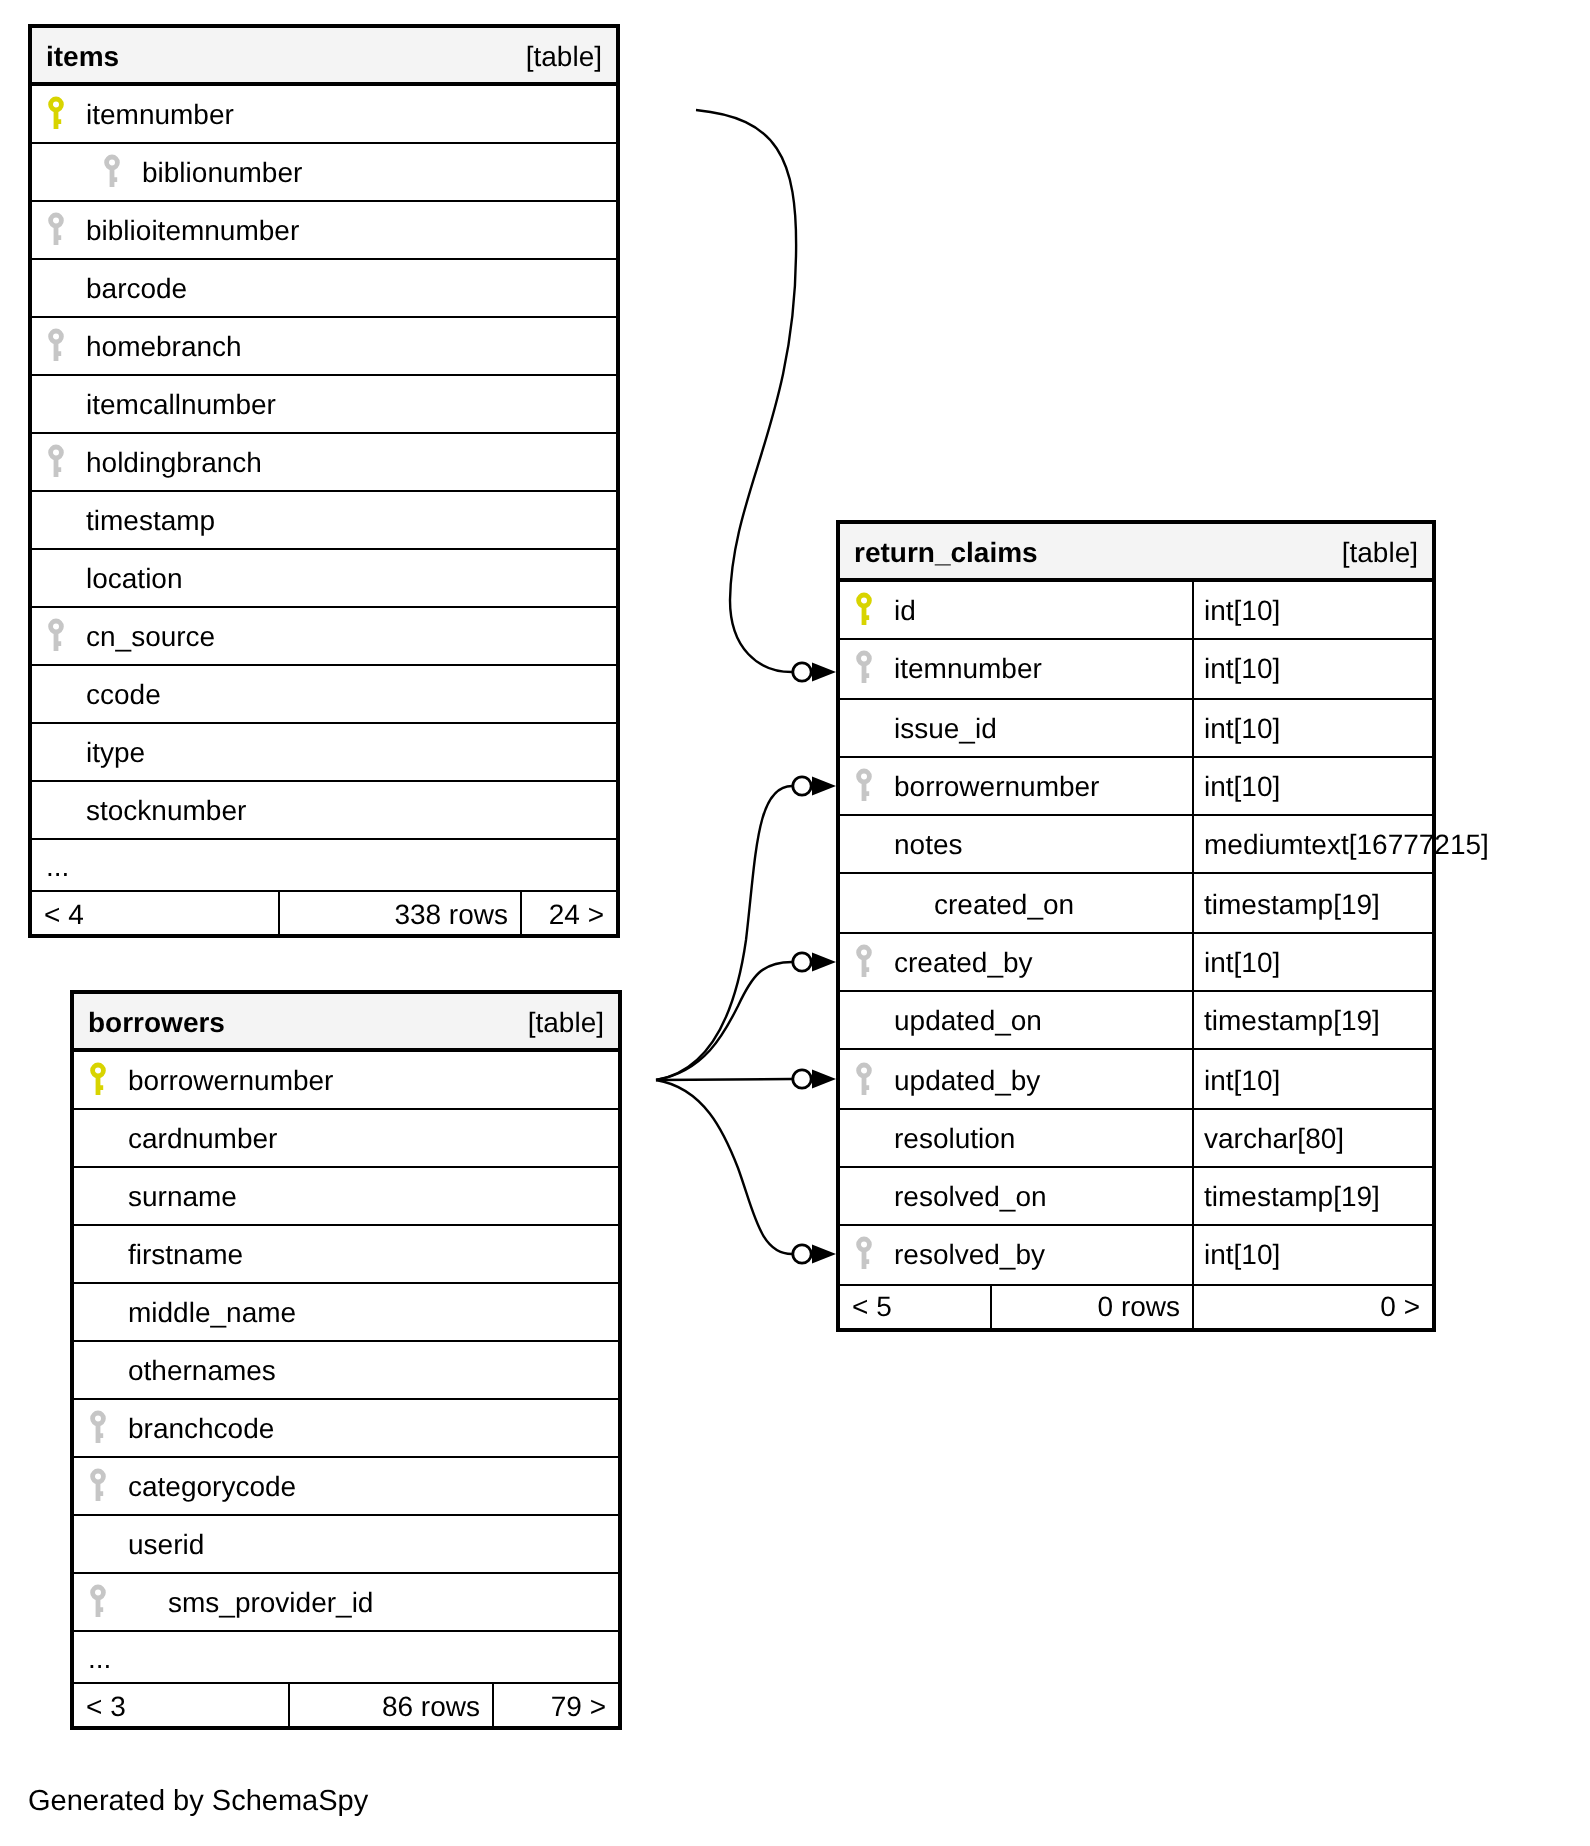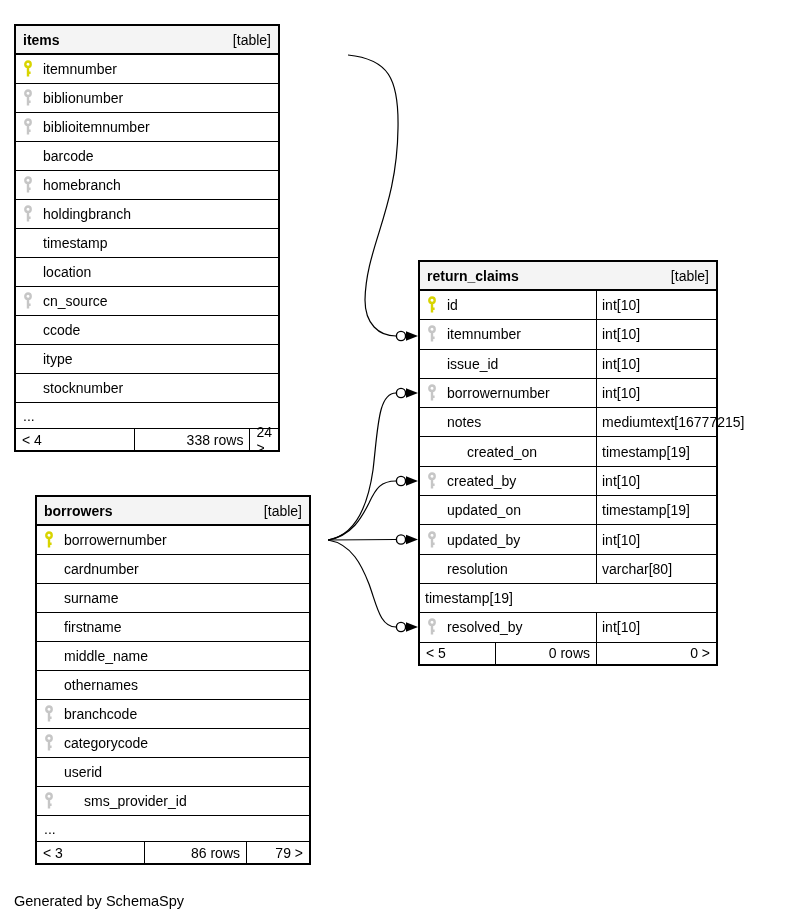--- a/index.html
+++ b/index.html
@@ -29,21 +29,21 @@
   .ctype{flex:1;padding-left:5px;white-space:nowrap;}
   .dots{height:25px;border-bottom:1px solid #000;display:flex;align-items:center;padding-left:7px;}
   .tfoot{height:21px;display:flex;align-items:stretch;font-size:14px;}
   .fc{display:flex;align-items:center;padding:0 6px;box-sizing:border-box;}
   .fc1{border-right:1px solid #000;justify-content:flex-start;}
   .fc2{border-right:1px solid #000;justify-content:flex-end;}
   .fc3{flex:1;justify-content:flex-end;}
   #t-items .fc1{width:124px;} #t-items .fc2{width:121px;}
   #t-borrowers .fc1{width:108px;} #t-borrowers .fc2{width:102px;}
   #t-return_claims .fc1{width:76px;} #t-return_claims .fc2{width:101px;}
-  #t-items{left:14px;top:24px;width:266px;}
+  #t-items{left:14px;top:12px;width:296px;}
   #t-return_claims{left:418px;top:260px;width:300px;}
   #t-borrowers{left:35px;top:495px;width:276px;}
   .credit{position:absolute;left:14px;top:893px;font-size:14.5px;}
 </style>
 </head>
 <body>
 
 <svg id="connectors" width="795" height="923" viewBox="0 0 795 923">
   <g fill="none" stroke="#000" stroke-width="1.2">
     <path d="M 348 55 C 388 59 399 78 398 128 C 397 210 366 246 365 300 C 365 324 379 336 396 336"></path>
@@ -78,21 +78,21 @@
         <span class="icon-cell">
           <svg width="11" height="18" viewBox="0 0 11 18">
             <circle cx="5" cy="4.2" r="2.7" fill="none" stroke="#d8d400" stroke-width="2.4"></circle>
             <path d="M5 6.8 L5 16.5 M5 12.8 L7.6 12.8" fill="none" stroke="#d8d400" stroke-width="2.4"></path>
           </svg>
         </span>
         <span class="cname">itemnumber</span>
       </span>
     </div>
     <div class="trow">
-      <span class="name-cell" style="flex: 1 1 0%;">
+      <span class="name-cell" style="flex: 1 1 0%; padding-left: 28px;">
         <span class="icon-cell">
           <svg width="11" height="18" viewBox="0 0 11 18">
             <circle cx="5" cy="4.2" r="2.7" fill="none" stroke="#c6c6c6" stroke-width="2.4"></circle>
             <path d="M5 6.8 L5 16.5 M5 12.8 L7.6 12.8" fill="none" stroke="#c6c6c6" stroke-width="2.4"></path>
           </svg>
         </span>
         <span class="cname">biblionumber</span>
       </span>
     </div>
     <div class="trow">
@@ -114,20 +114,26 @@
     </div>
     <div class="trow">
       <span class="name-cell" style="flex: 1 1 0%;">
         <span class="icon-cell">
           <svg width="11" height="18" viewBox="0 0 11 18">
             <circle cx="5" cy="4.2" r="2.7" fill="none" stroke="#c6c6c6" stroke-width="2.4"></circle>
             <path d="M5 6.8 L5 16.5 M5 12.8 L7.6 12.8" fill="none" stroke="#c6c6c6" stroke-width="2.4"></path>
           </svg>
         </span>
         <span class="cname">homebranch</span>
+      </span>
+    </div>
+    <div class="trow">
+      <span class="name-cell" style="flex: 1 1 0%;">
+        <span class="icon-cell"></span>
+        <span class="cname">itemcallnumber</span>
       </span>
     </div>
     <div class="trow">
       <span class="name-cell" style="flex: 1 1 0%;">
         <span class="icon-cell">
           <svg width="11" height="18" viewBox="0 0 11 18">
             <circle cx="5" cy="4.2" r="2.7" fill="none" stroke="#c6c6c6" stroke-width="2.4"></circle>
             <path d="M5 6.8 L5 16.5 M5 12.8 L7.6 12.8" fill="none" stroke="#c6c6c6" stroke-width="2.4"></path>
           </svg>
         </span>
@@ -276,20 +282,24 @@
       <span class="ctype">int[10]</span>
     </div>
     <div class="trow">
       <span class="name-cell" style="flex: 0 0 auto;">
         <span class="icon-cell"></span>
         <span class="cname">resolution</span>
       </span>
       <span class="ctype">varchar[80]</span>
     </div>
     <div class="trow">
+      <span class="name-cell" style="flex: 0 0 auto;">
+        <span class="icon-cell"></span>
+        <span class="cname">resolved_on</span>
+      </span>
       <span class="ctype">timestamp[19]</span>
     </div>
     <div class="trow">
       <span class="name-cell" style="flex: 0 0 auto;">
         <span class="icon-cell">
           <svg width="11" height="18" viewBox="0 0 11 18">
             <circle cx="5" cy="4.2" r="2.7" fill="none" stroke="#c6c6c6" stroke-width="2.4"></circle>
             <path d="M5 6.8 L5 16.5 M5 12.8 L7.6 12.8" fill="none" stroke="#c6c6c6" stroke-width="2.4"></path>
           </svg>
         </span>

